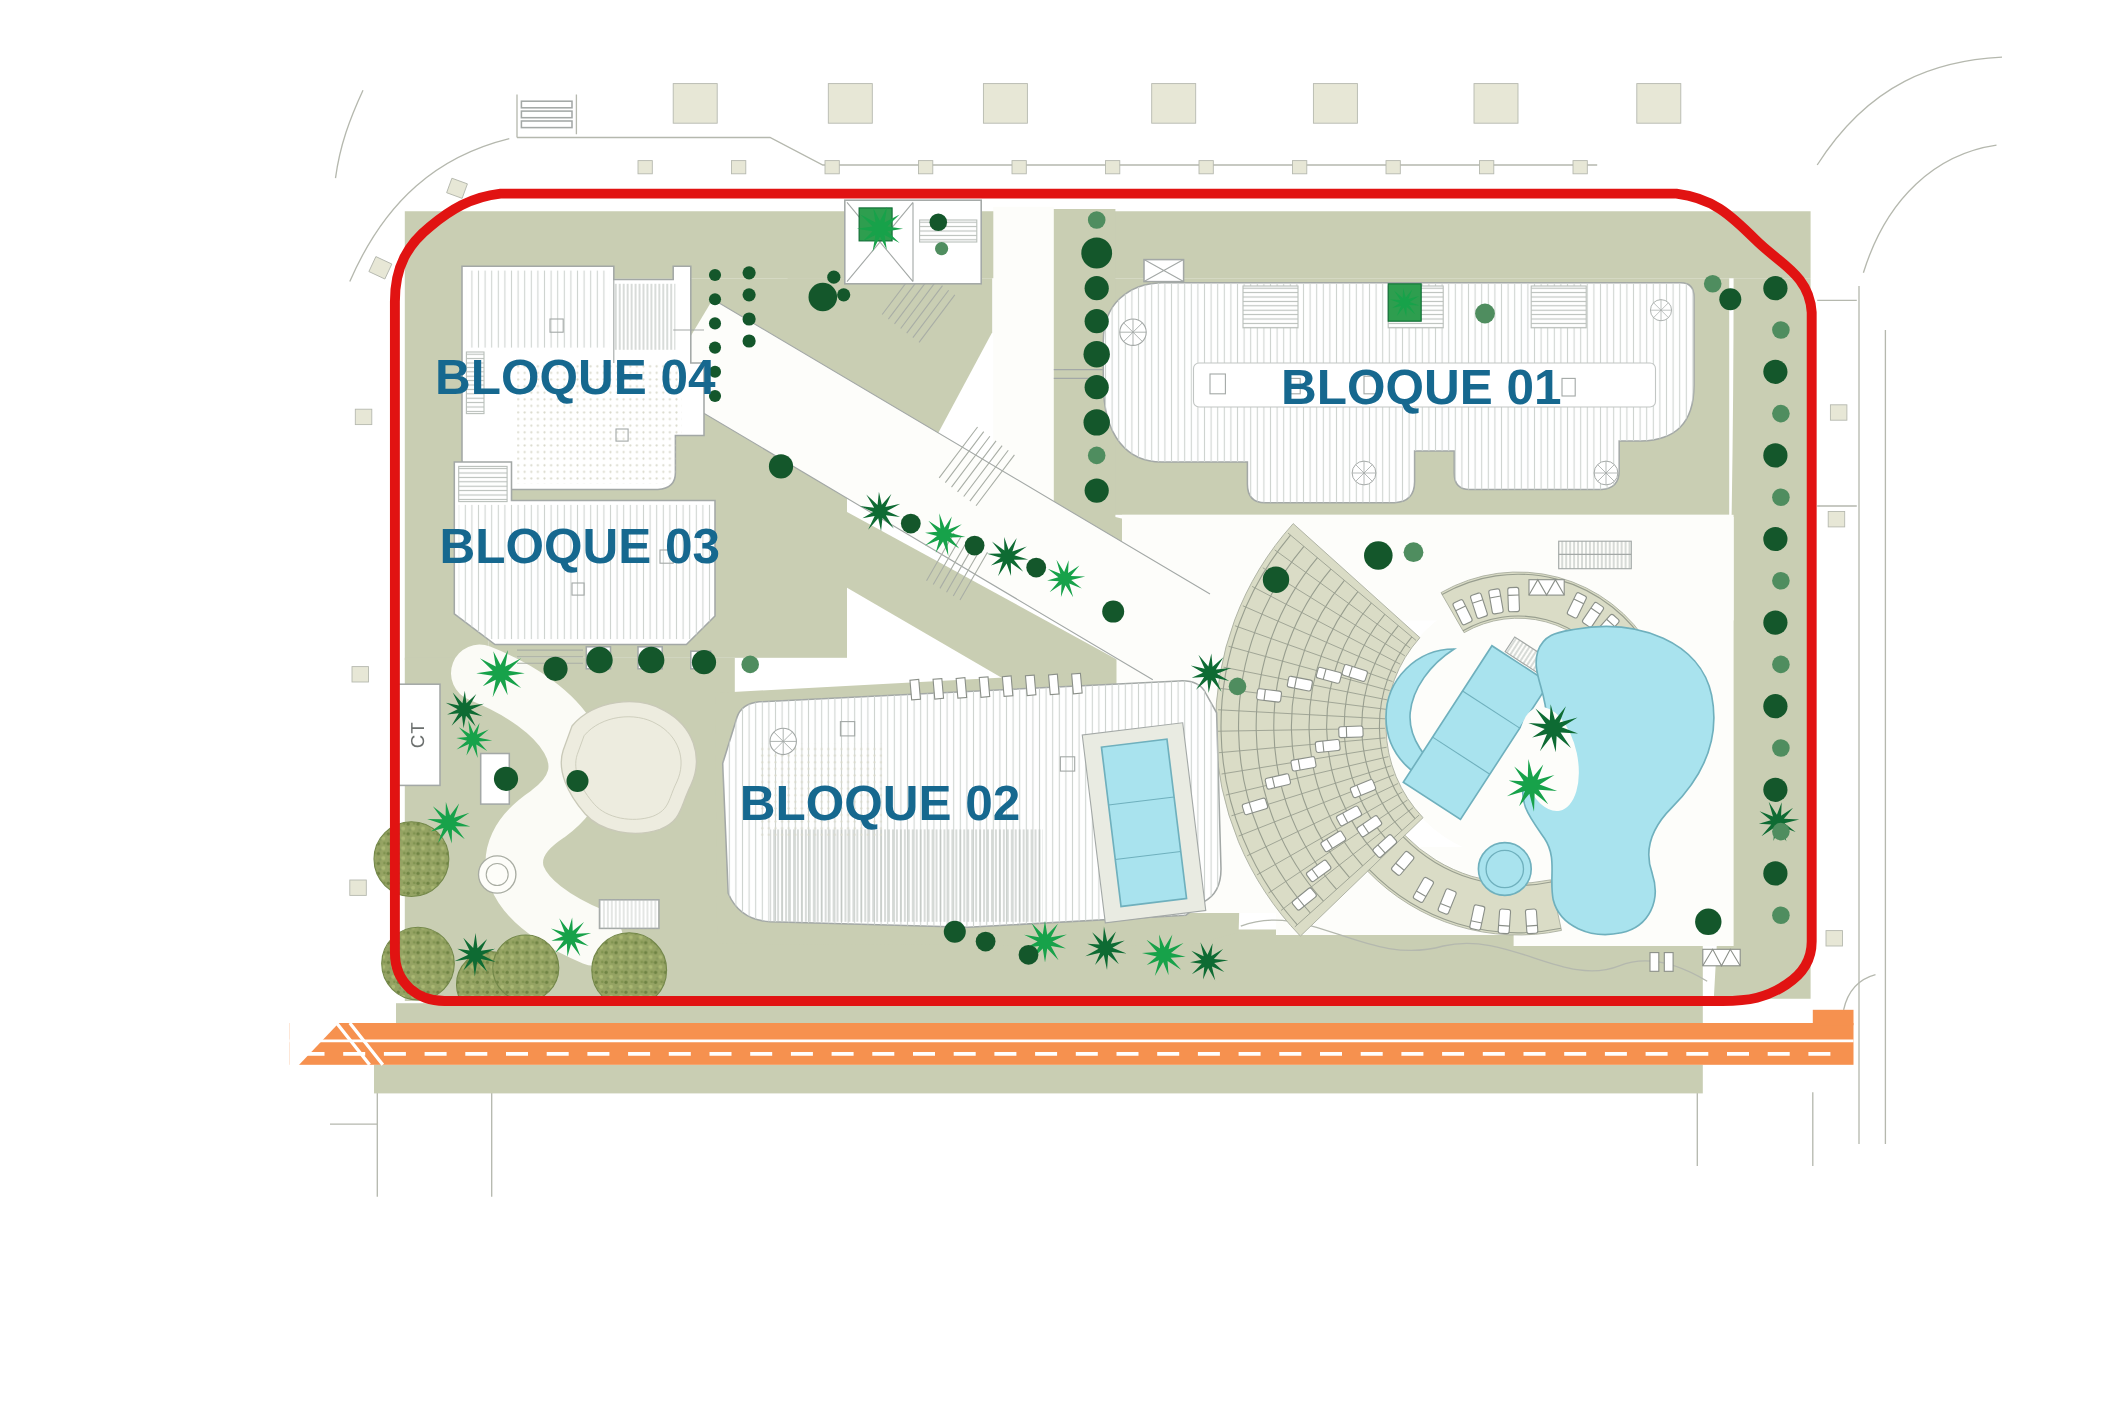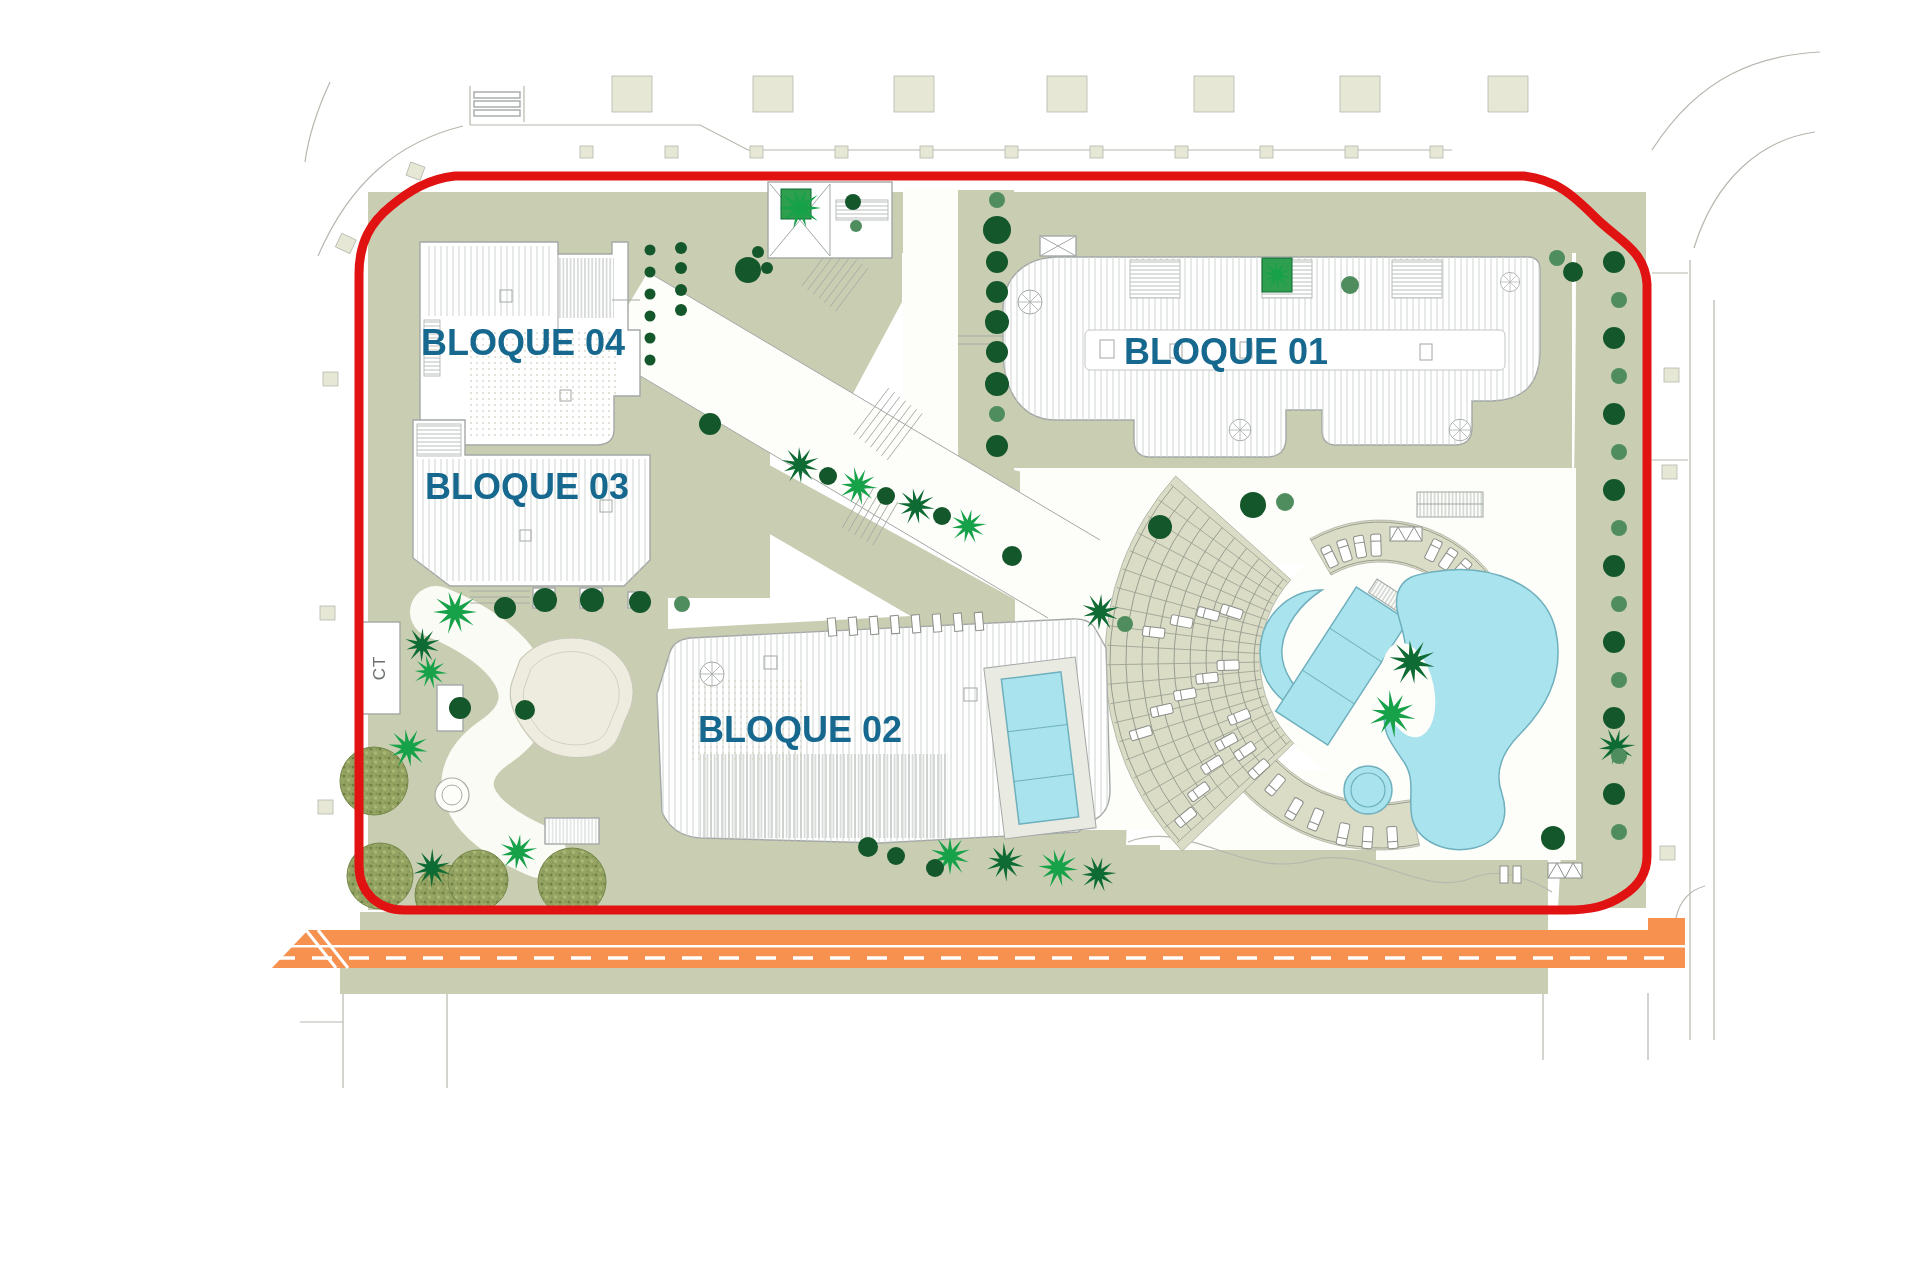--- a/index.html
+++ b/index.html
@@ -18,21 +18,21 @@
   .tD{fill:var(--pal-treed);}
   .tM{fill:var(--pal-treem);}
   .pB{fill:var(--pal-palmb);}
   .pD{fill:var(--pal-palmd);}
   .mot{stroke:#74884a;stroke-width:1;}
   .wavy{fill:none;stroke:#b4b8ae;stroke-width:1.2;}
   .wpath{fill:none;stroke:#fbfbf6;stroke-width:52;stroke-linecap:round;}
   .arcln{fill:none;stroke:#989e8f;stroke-width:1;}
   .stair{fill:none;stroke:#a9aea6;stroke-width:1;}
   .lbl{position:absolute;transform:translate(-50%,-50%);color:var(--pal-label);
-       font-weight:700;font-size:36px;white-space:nowrap;letter-spacing:0px;}
+       font-weight:700;font-size:45px;white-space:nowrap;letter-spacing:0px;}
   .lbl-ct{position:absolute;transform:translate(-50%,-50%) rotate(-90deg);color:#6b6f6e;
        font-weight:400;font-size:17px;letter-spacing:1px;}
 </style>
 </head>
 <body>
 
 <div class="stage">
 <svg id="plan" width="1920" height="1280" viewBox="0 0 1920 1280">
   <defs>
     <pattern id="hv" width="6" height="6" patternUnits="userSpaceOnUse">
@@ -536,17 +536,17 @@
     <path d="M306,930 L336,968 M318,930 L348,968" stroke="#ffffff" stroke-width="3" fill="none"></path>
     <polygon points="263,928 310,928 270,970 263,970" fill="#ffffff"></polygon>
   </g>
 
   <g id="boundaryG">
     <path d="M455,176 H1524 C1556,180 1572,194 1596,218 C1618,240 1645,250 1647,284 L1647,856 C1647,874 1638,886 1624,895 C1606,907 1590,910 1566,910 L404,910 C380,910 359,894 359,866 L359,274 C359,242 371,222 391,206 C409,191 428,179 455,176 Z" fill="none" stroke="var(--pal-red)" stroke-width="9" stroke-linejoin="round"></path>
   </g>
 </svg>
 
 <div class="lbl" style="left:523px;top:343px;">BLOQUE 04</div>
-<div class="lbl" style="left:527px;top:487px;">BLOQUE 03</div>
-<div class="lbl" style="left:1226px;top:352px;">BLOQUE 01</div>
+<div class="lbl" style="left:527px;top:497px;">BLOQUE 03</div>
+<div class="lbl" style="left:1292px;top:352px;">BLOQUE 01</div>
 <div class="lbl" style="left:800px;top:730px;">BLOQUE 02</div>
 <div class="lbl-ct" style="left:380px;top:668px;">CT</div>
 </div>
 
 </body></html>

